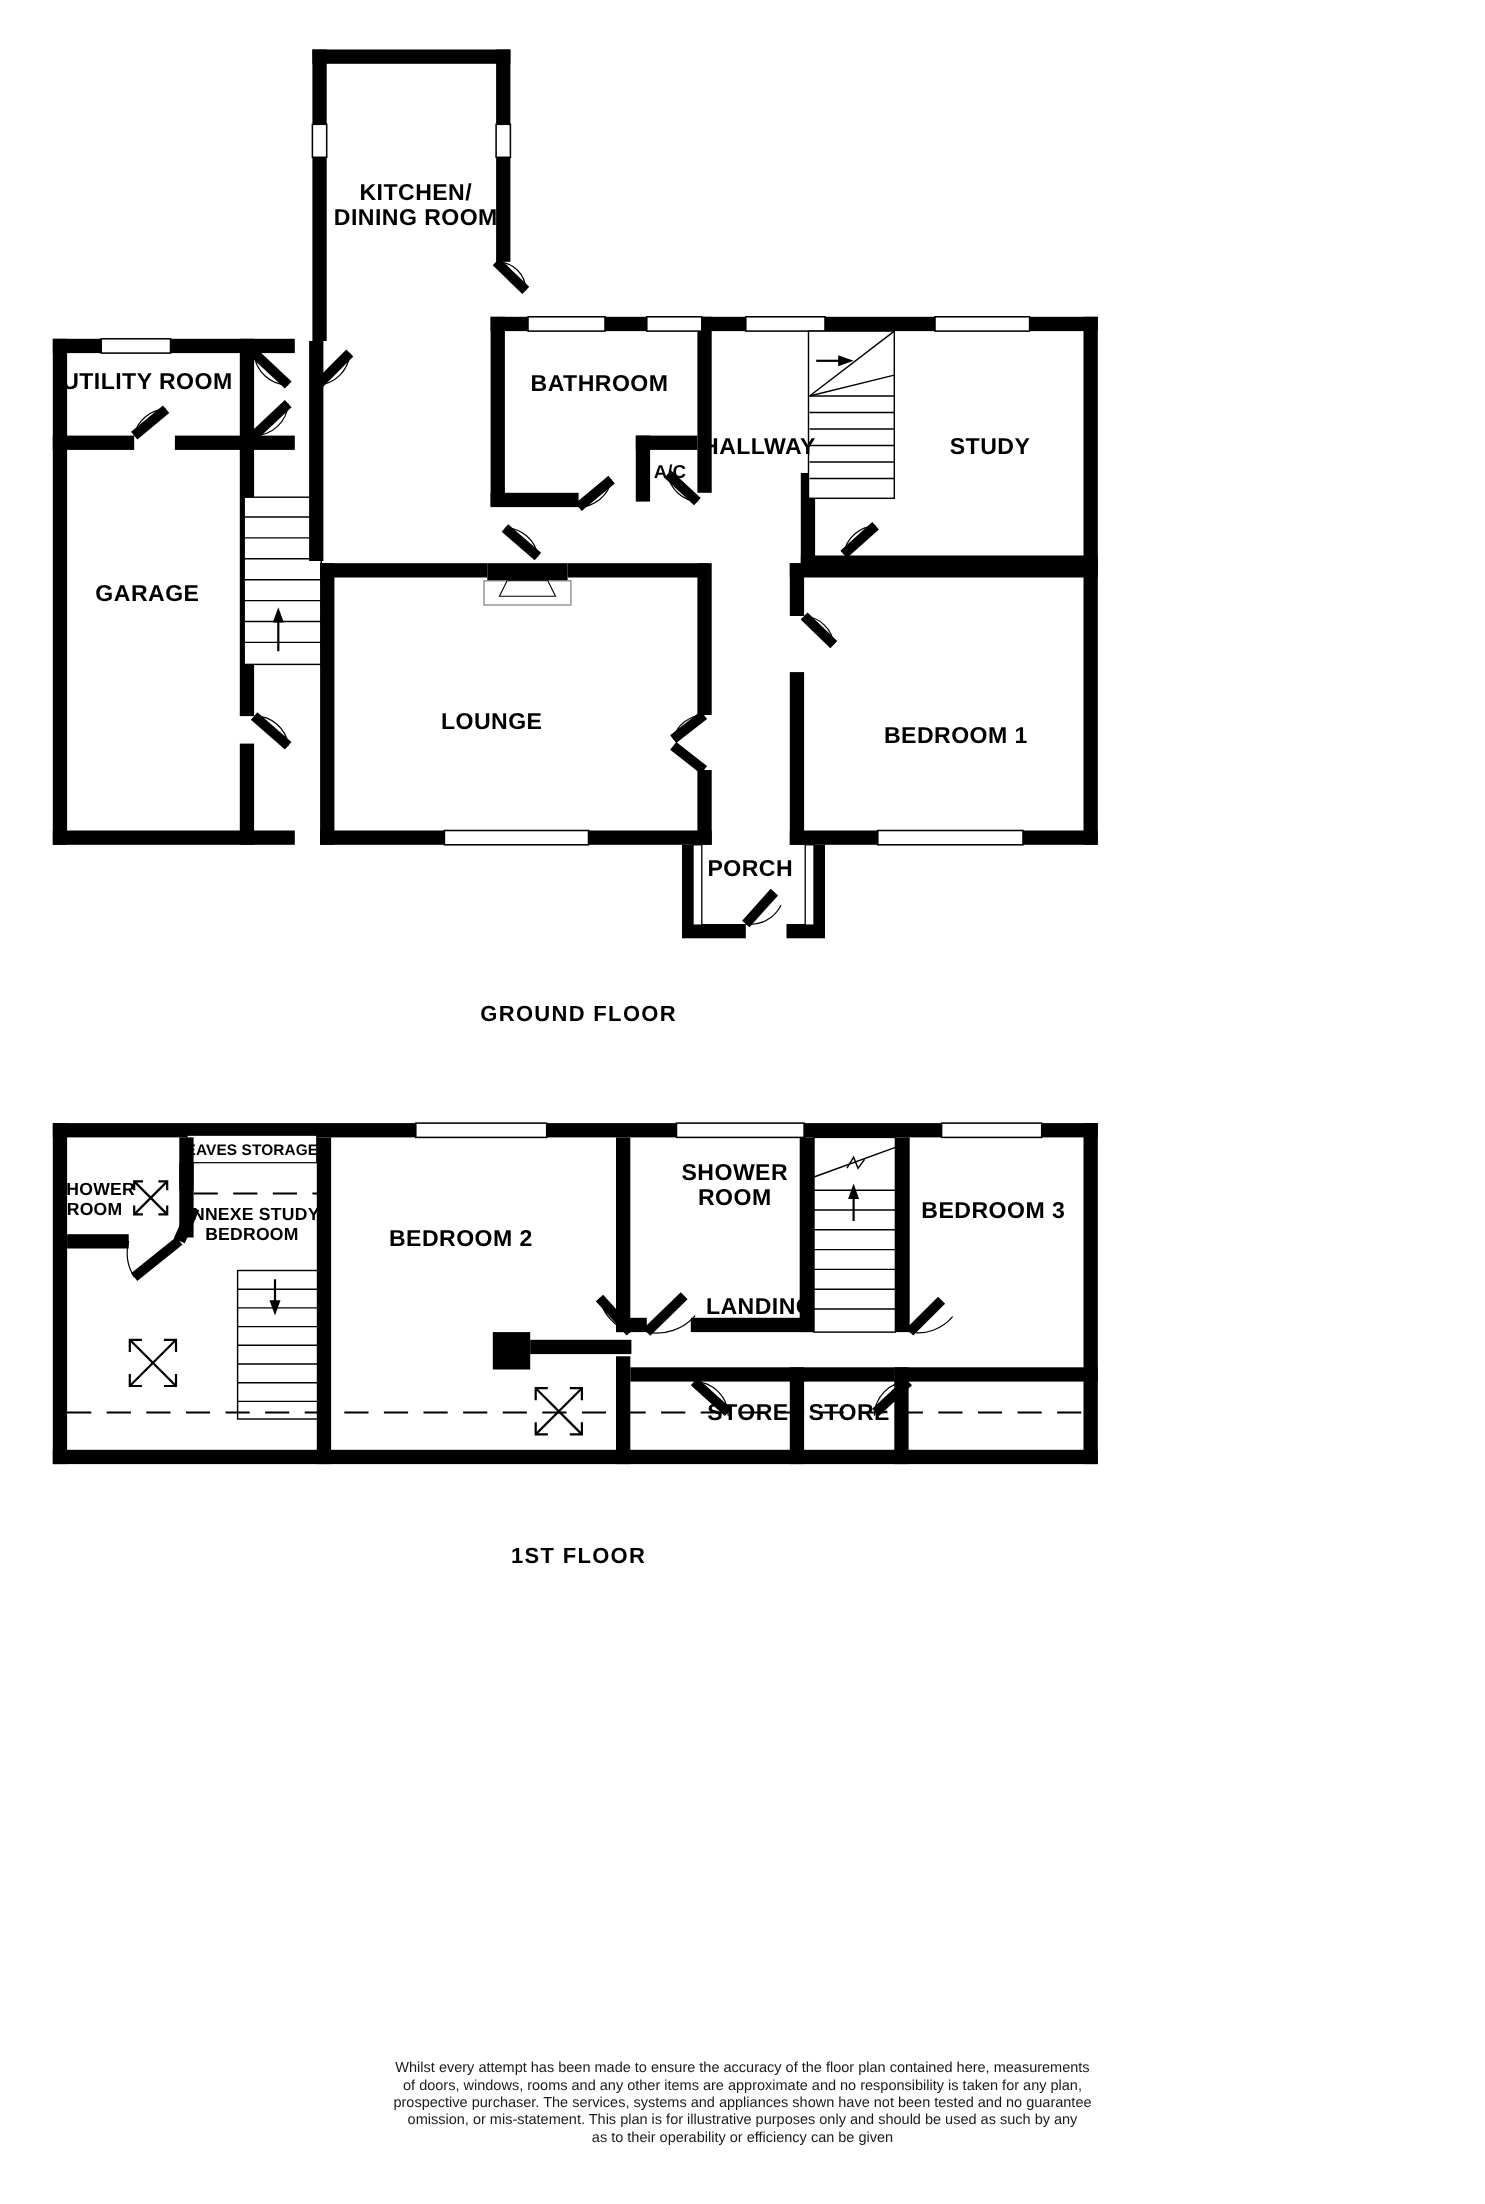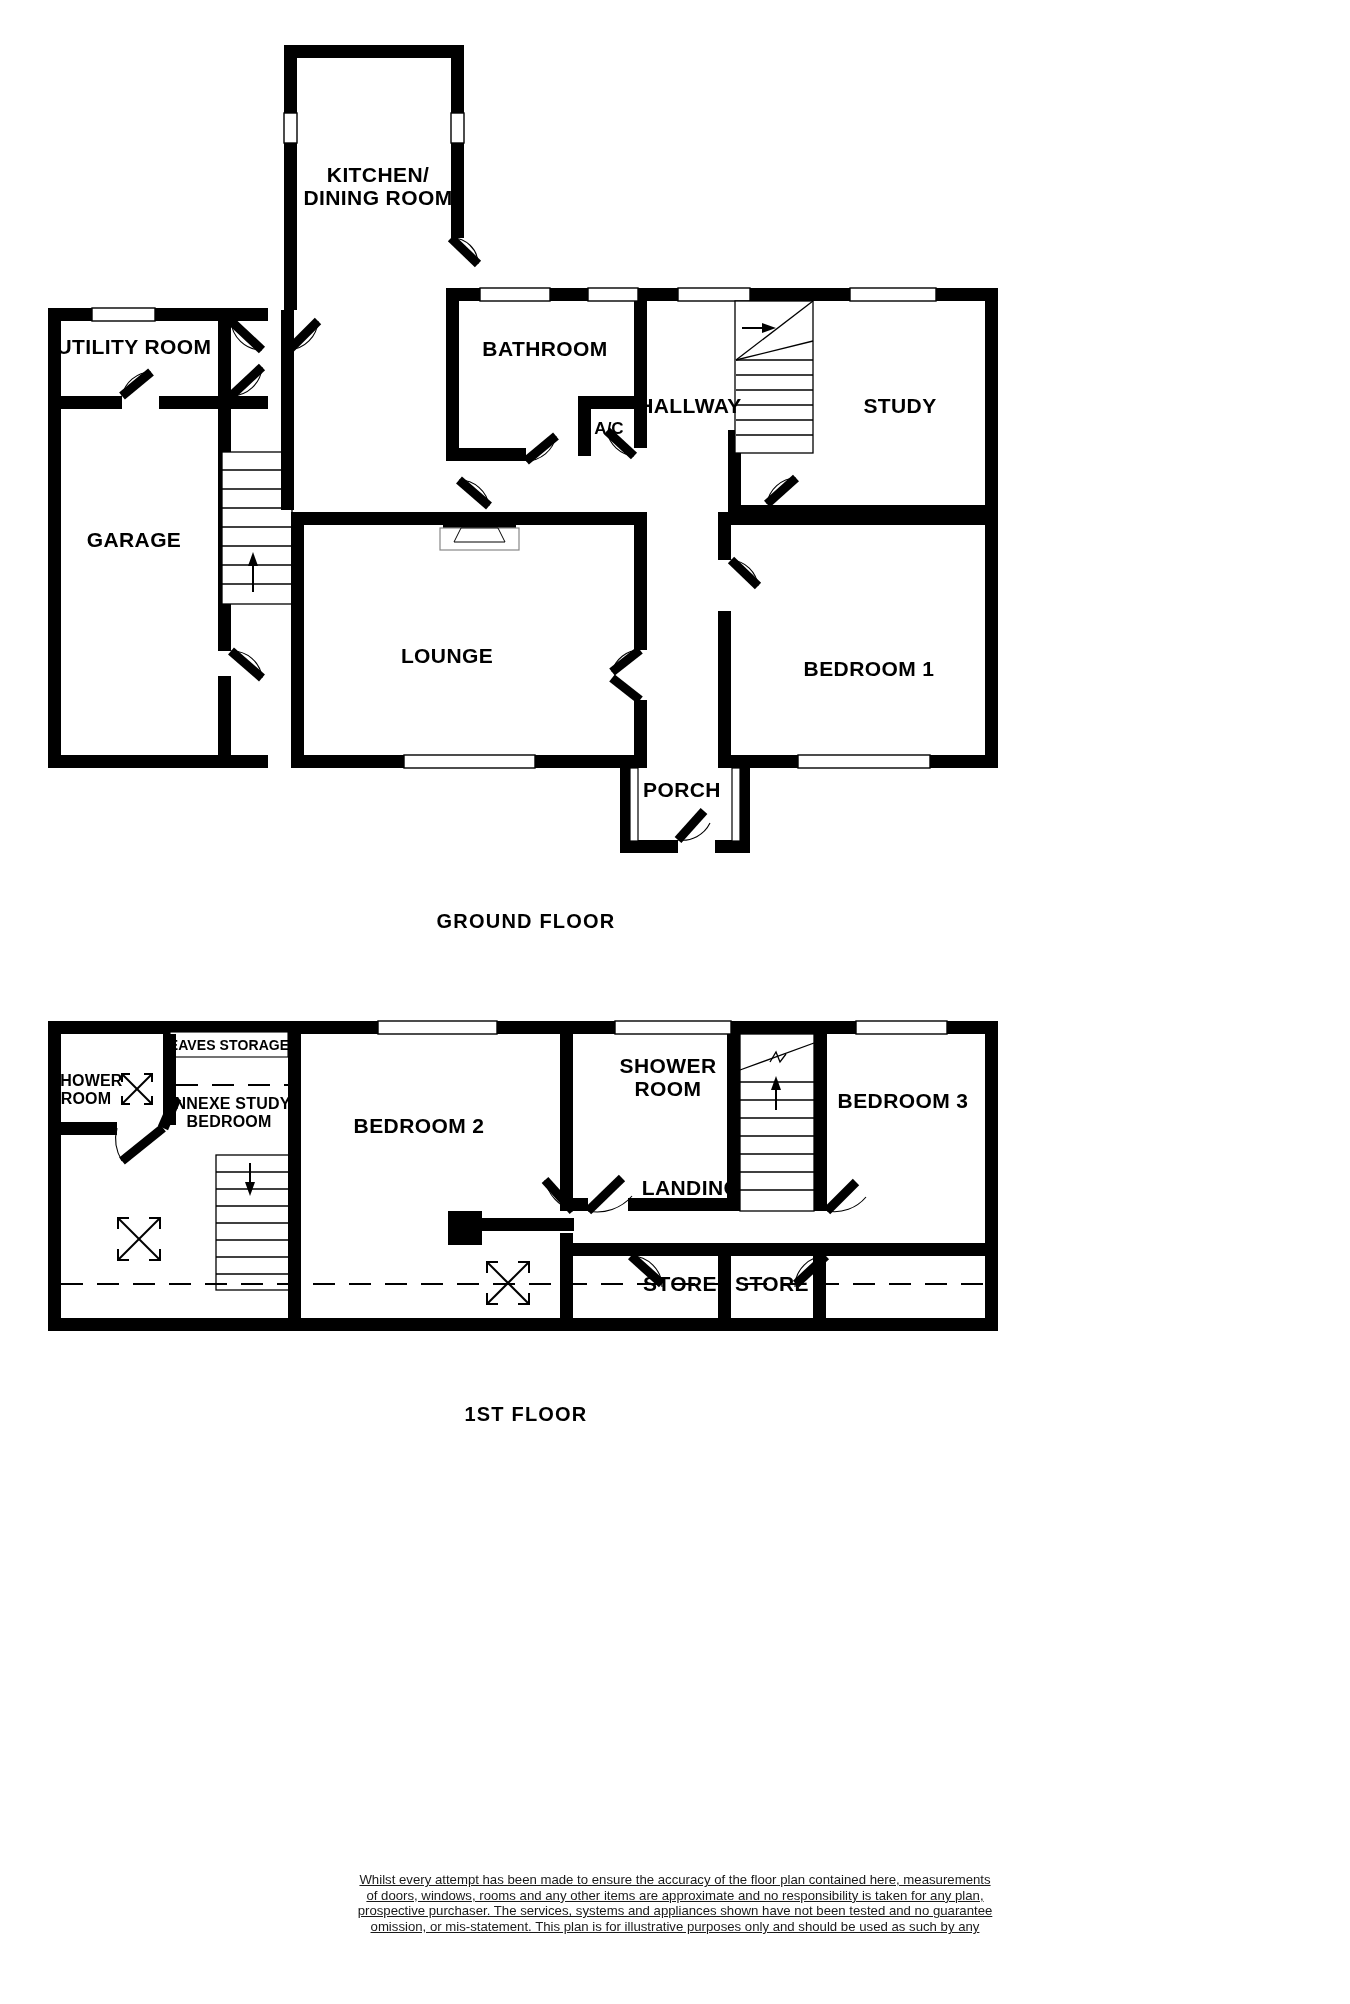--- a/index.html
+++ b/index.html
@@ -23,21 +23,20 @@
   .room-lbl-xs{font-size:14px;font-weight:bold;letter-spacing:.1px;}
   .floor-lbl{font-size:20px;font-weight:bold;letter-spacing:1.2px;}
   .ac-lbl{font-size:17px;font-weight:bold;}
   .footer{
     position:absolute;left:0;right:0;top:1872px;
     text-align:center;
     font-size:13.2px;
     line-height:15.7px;
     color:#1a1a1a;
     font-family:"Liberation Sans", sans-serif;
-    text-decoration:underline;
   }
   .footer div{white-space:nowrap;}
 </style>
 </head>
 <body>
 
 <div id="stage">
 
 <svg width="1350" height="1880" viewBox="0 0 1350 1880" xmlns="http://www.w3.org/2000/svg">
 
@@ -480,15 +479,16 @@
     <text class="lbl floor-lbl" x="526" y="1416">1ST FLOOR</text>
   </g>
 
 </svg>
 
 <div class="footer">
   <div>Whilst every attempt has been made to ensure the accuracy of the floor plan contained here, measurements</div>
   <div>of doors, windows, rooms and any other items are approximate and no responsibility is taken for any plan,</div>
   <div>prospective purchaser. The services, systems and appliances shown have not been tested and no guarantee</div>
   <div>omission, or mis-statement. This plan is for illustrative purposes only and should be used as such by any</div>
+  <div>as to their operability or efficiency can be given</div>
 </div>
 
 </div>
 
 </body></html>

